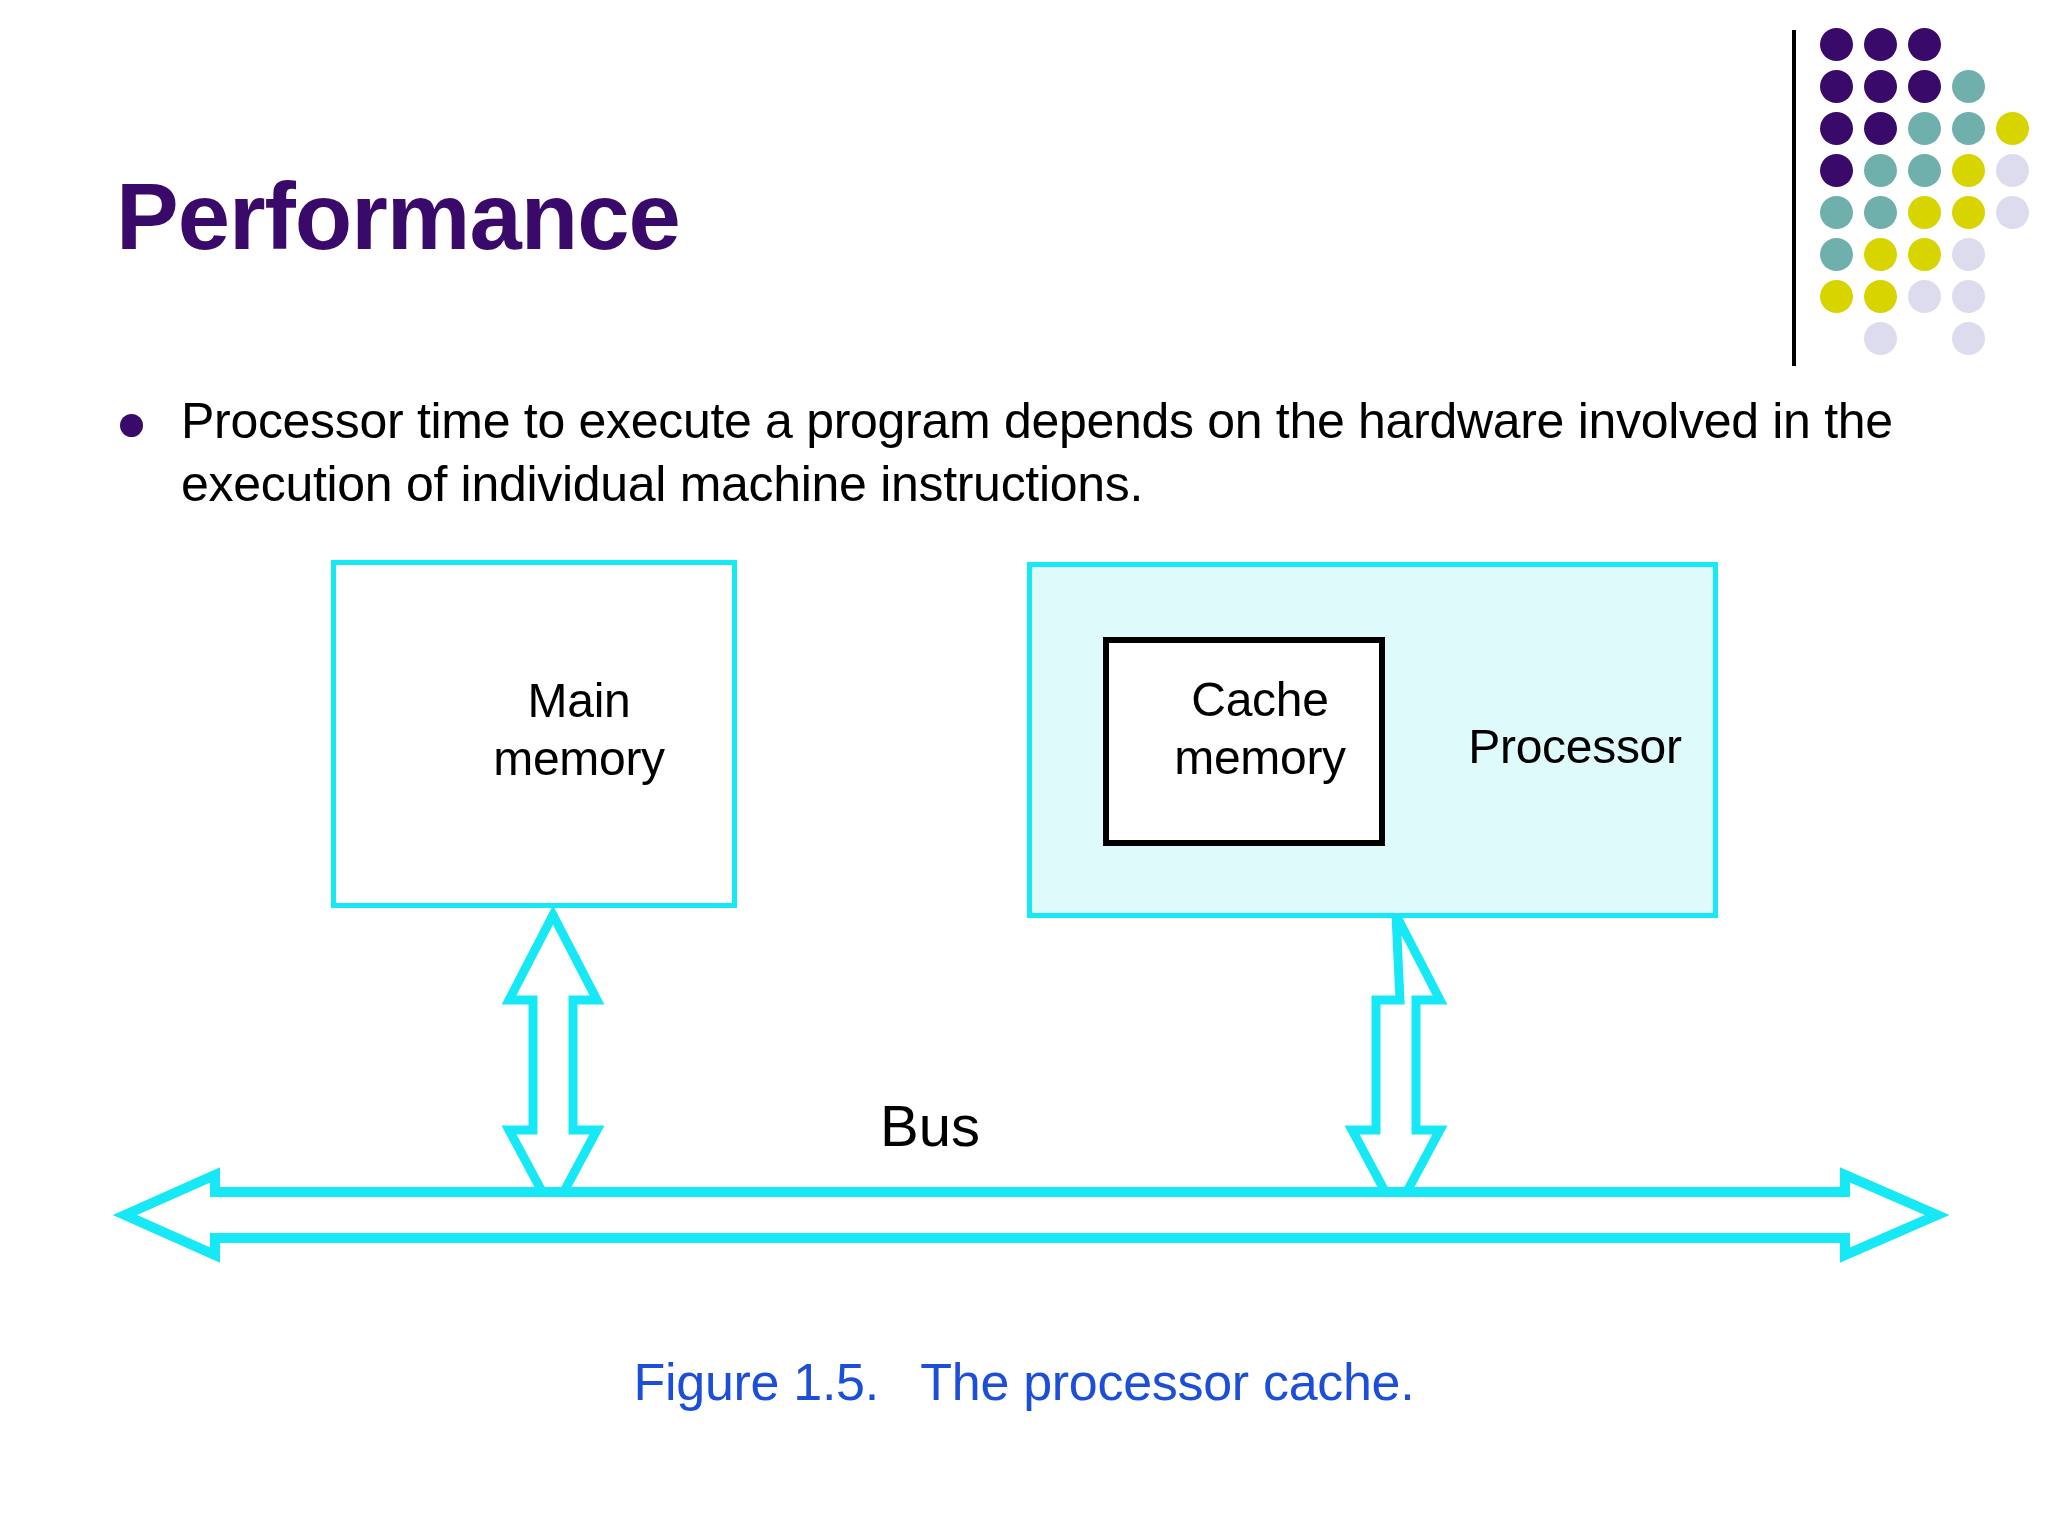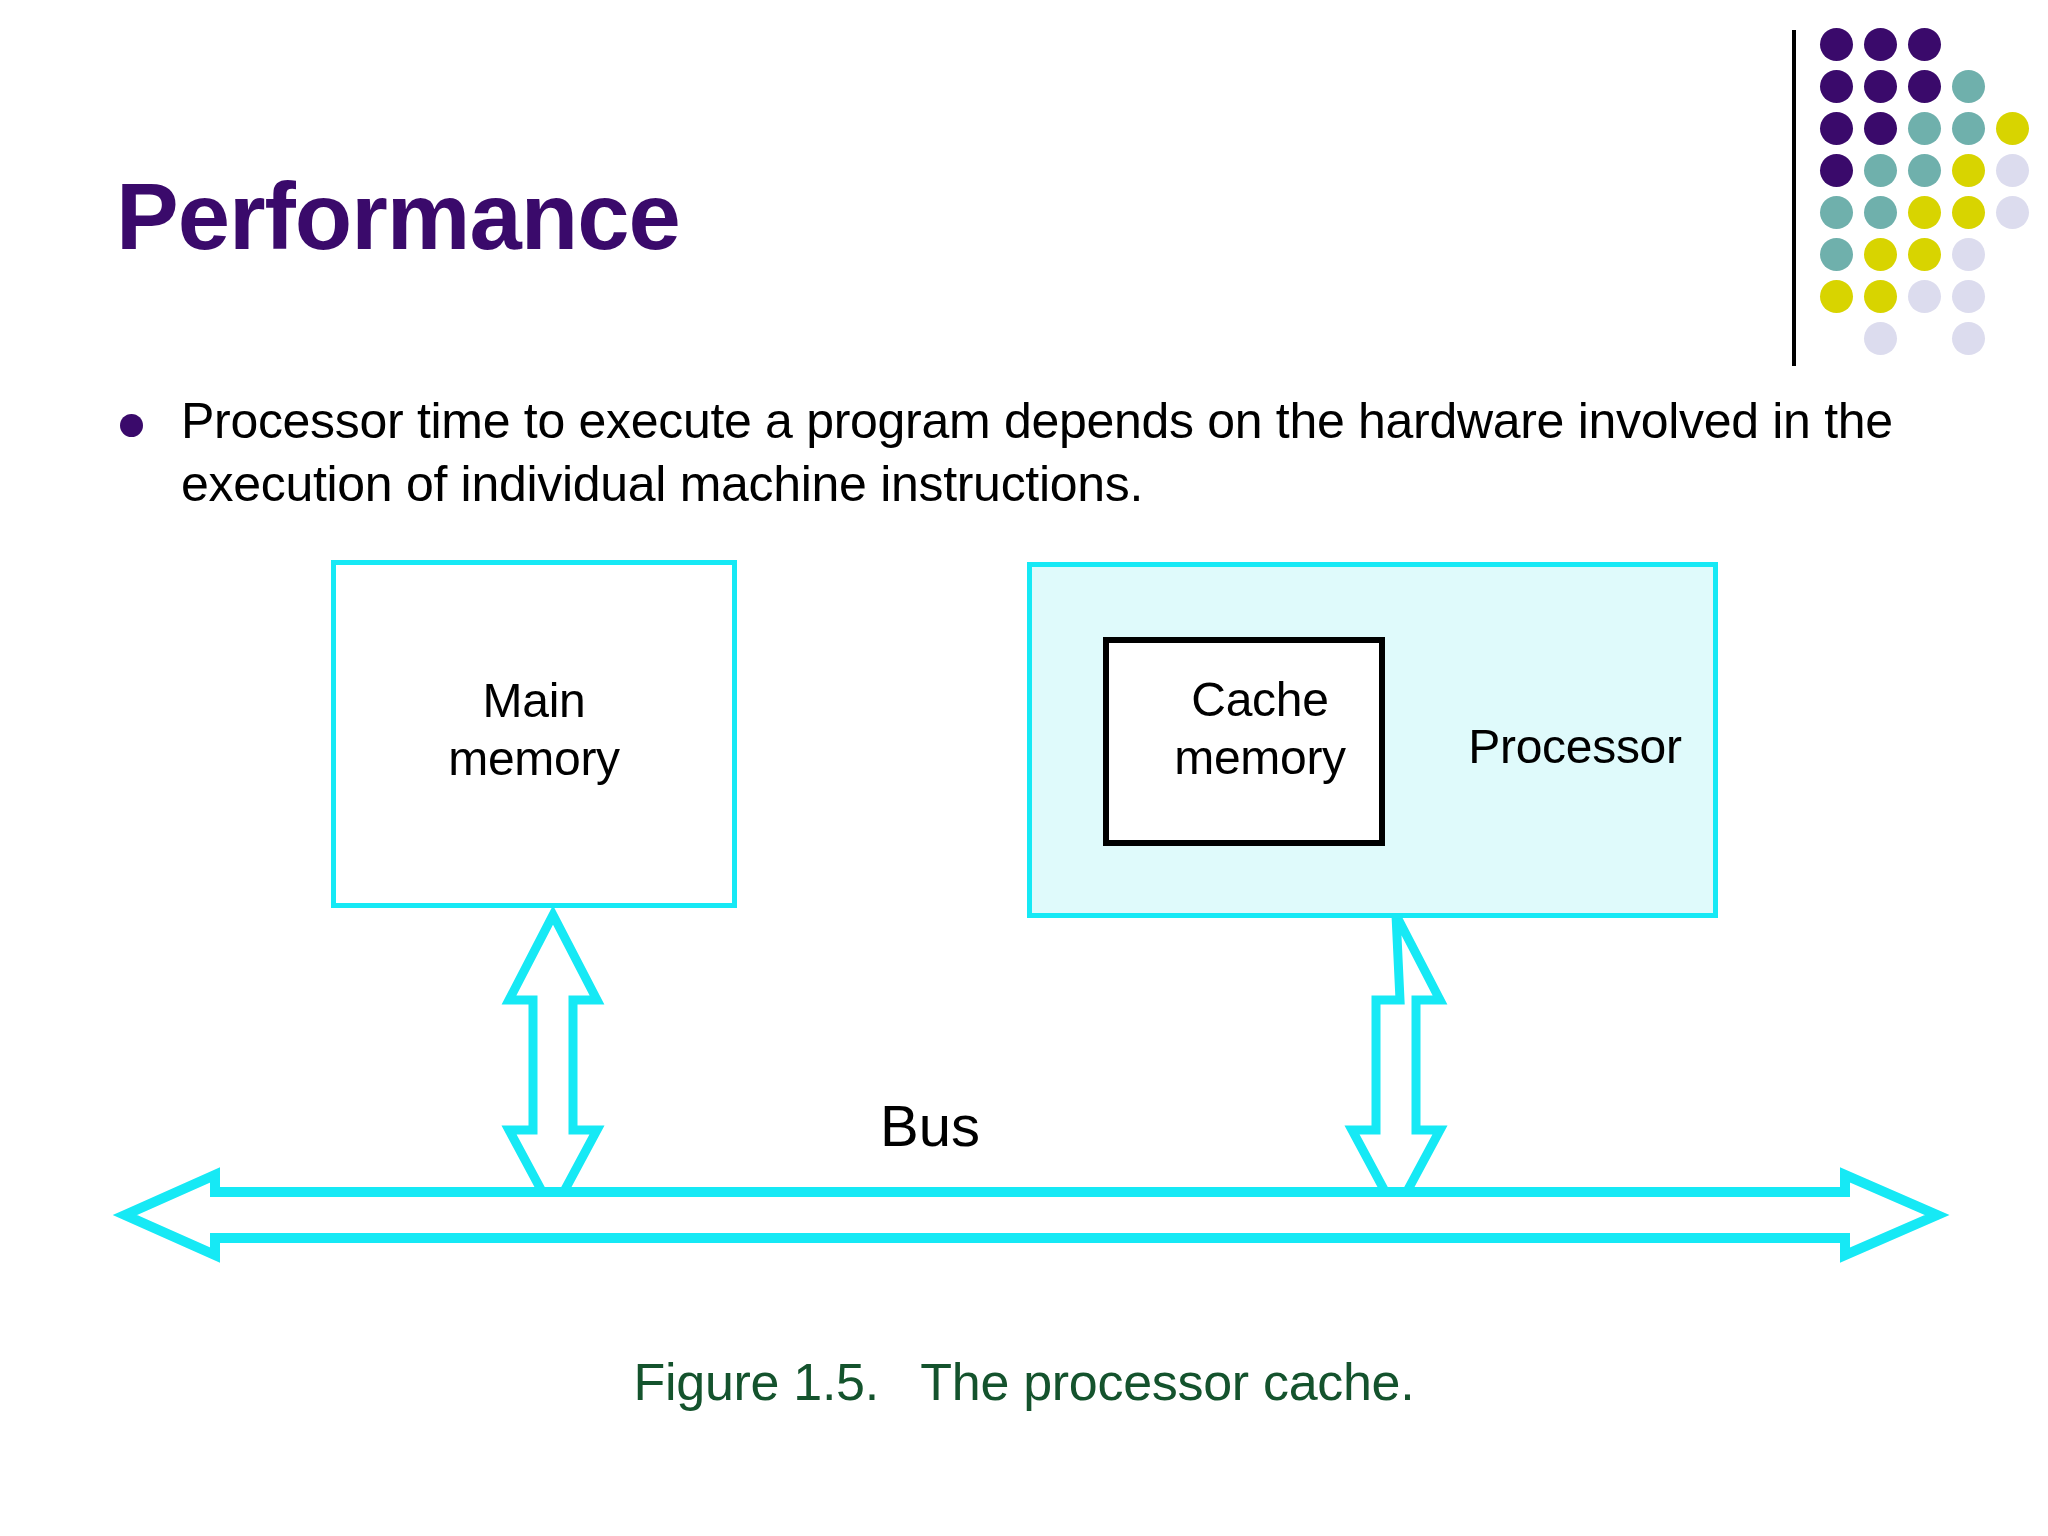--- a/index.html
+++ b/index.html
@@ -25,35 +25,35 @@
   #bullet-text{font-size:50px;color:#000000;line-height:1.25;letter-spacing:-0.3px;}
 
   
   #diagram{position:absolute;left:0;top:0;width:2048px;height:1536px;pointer-events:none;}
 
   .boxlabel{position:absolute;text-align:center;color:#000000;
             font-size:48px;line-height:1.2;letter-spacing:-0.3px;}
 
   #main-memory-box{position:absolute;left:331px;top:560px;width:406px;height:348px;
                    border:5px solid #16E9F5;background:#ffffff;box-sizing:border-box;}
-  #main-memory-label{left:331px;top:672px;width:406px;}
+  #main-memory-label{left:331px;top:672px;width:406px;padding-left:45px;}
 
   #processor-box{position:absolute;left:1027px;top:562px;width:691px;height:356px;
                  border:5px solid #16E9F5;background:#DFFAFB;box-sizing:border-box;}
   #cache-box{position:absolute;left:1103px;top:637px;width:282px;height:209px;
              border:6px solid #000000;background:#ffffff;box-sizing:border-box;}
   #cache-label{left:1103px;top:671px;width:282px;padding-left:16px;}
   #processor-label{left:1430px;top:718px;width:290px;}
 
   #bus-label{position:absolute;left:780px;top:1092px;width:300px;
              text-align:center;font-size:58px;color:#000000;}
 
   
   #caption{position:absolute;left:0;top:1352px;width:2048px;text-align:center;
-           font-size:52px;color:#14532d;letter-spacing:-0.3px;white-space:pre;}
+           font-size:52px;color:#1d4ed8;letter-spacing:-0.3px;white-space:pre;}
 </style>
 </head>
 <body>
 
 <div id="slide">
 
   <div id="logo-rule"></div>
   <div id="logo-dots">
       <div class="logo-dot" style="left: 0px; top: 0px; background: rgb(58, 10, 107);"></div>
       <div class="logo-dot" style="left: 44px; top: 0px; background: rgb(58, 10, 107);"></div>

